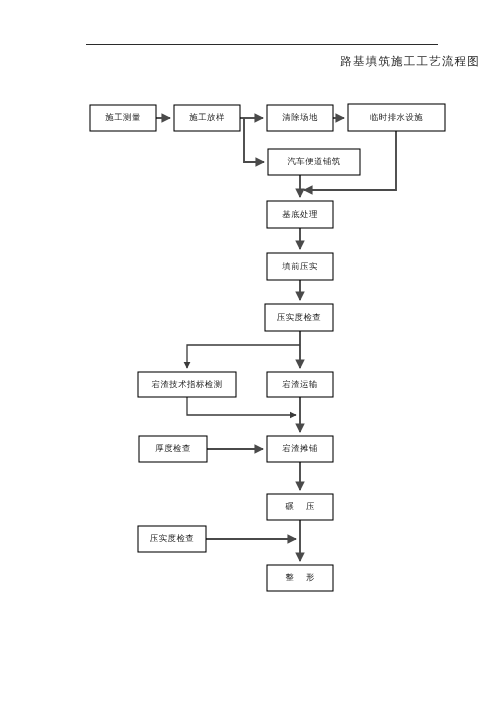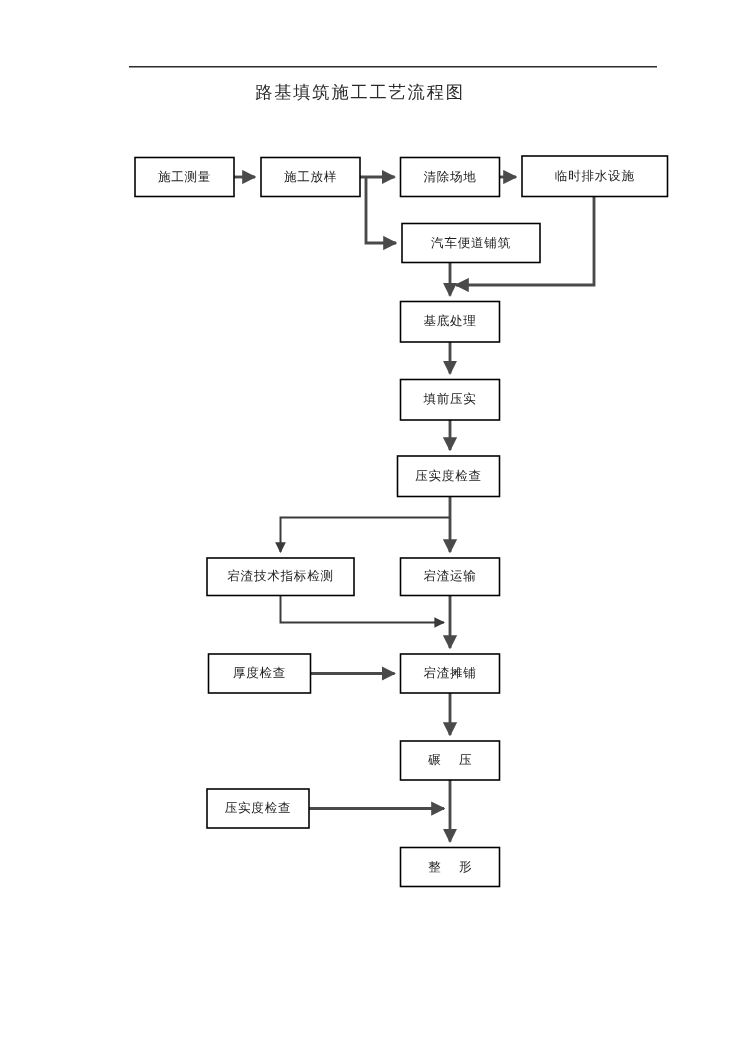--- a/index.html
+++ b/index.html
@@ -26,21 +26,21 @@
     top: 44px;
     width: 352px;
     height: 0;
     border-top: 1px solid #2b2b2b;
   }
   #doc-title {
     position: absolute;
     left: 0;
     top: 54px;
     width: 480px;
-    text-align: center;
+    text-align: right;
     font-size: 11.5px;
     letter-spacing: 1.2px;
     color: #2a2a2a;
     font-family: Liberation Serif, serif;
   }
   #flow-svg {
     position: absolute;
     left: 0;
     top: 0;
   }

